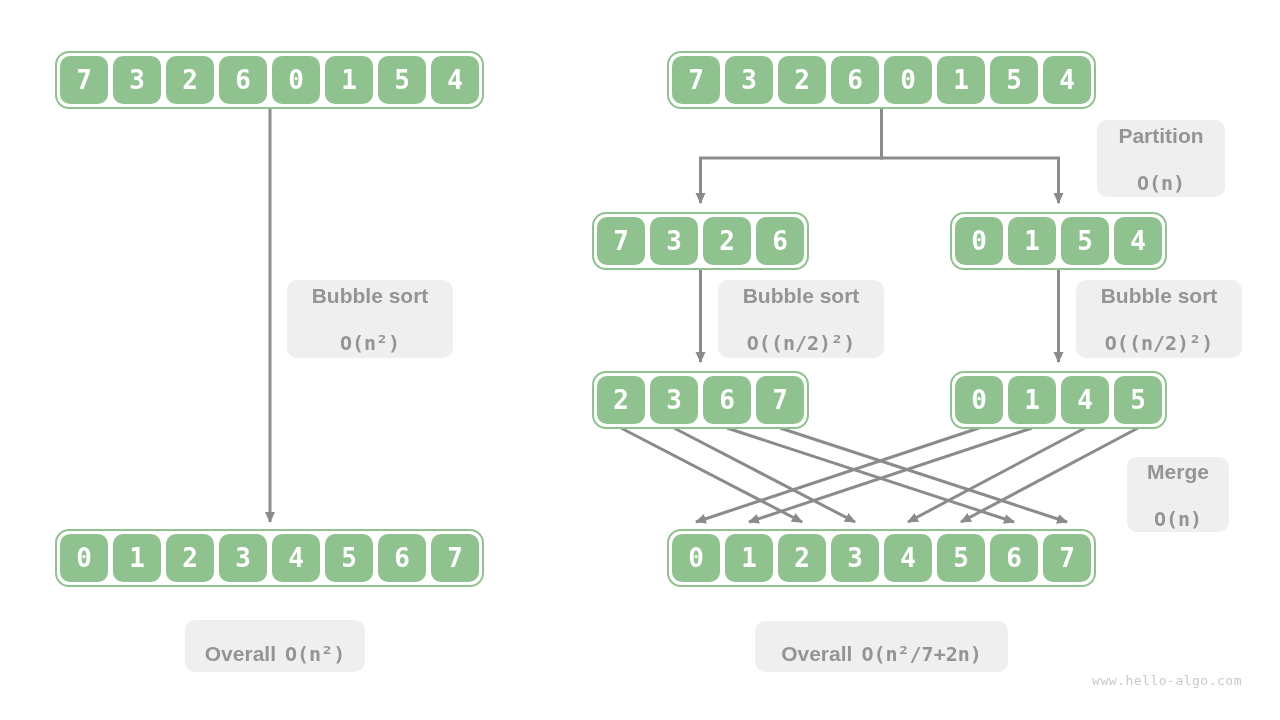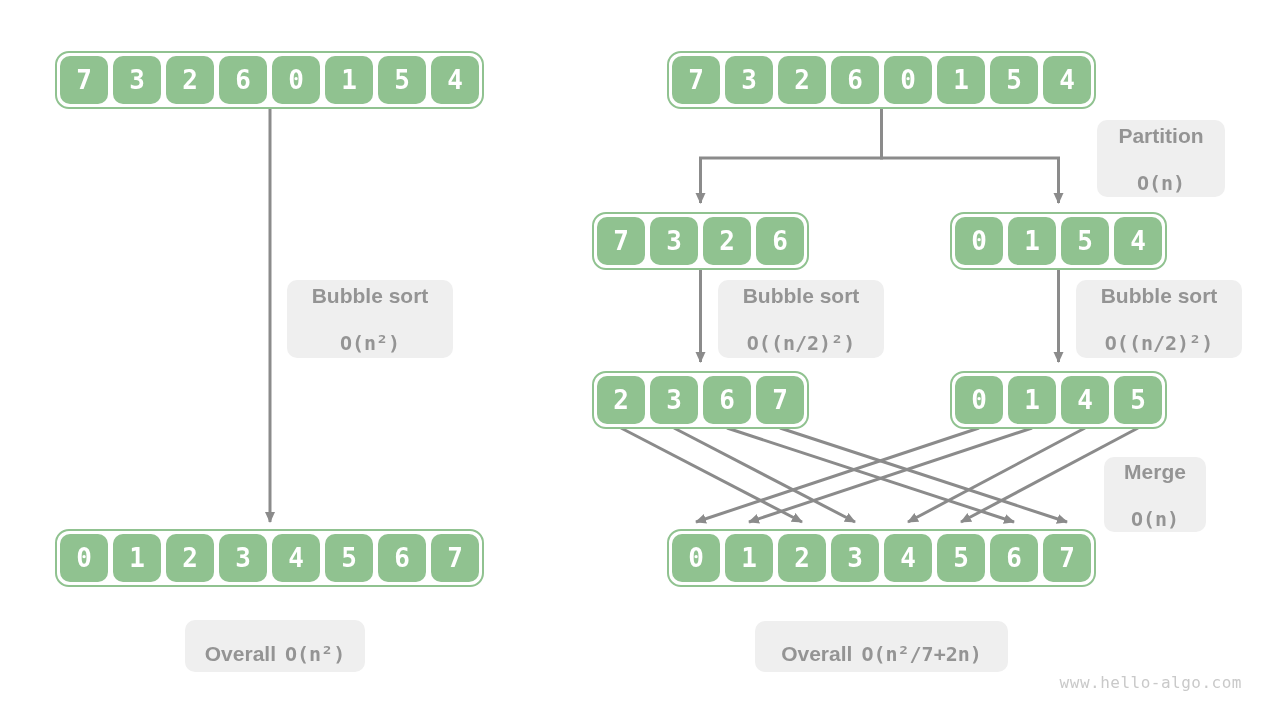--- a/index.html
+++ b/index.html
@@ -58,21 +58,21 @@
     font-weight:bold;
     font-size:20px;
     line-height:30px;
     margin-top:16px;
   }
   .overall-line{display:flex;flex-direction:row;align-items:baseline;gap:9px;}
 
   .watermark{
     position:absolute;
     font-family:"DejaVu Sans Mono",monospace;
-    font-size:16px;
+    font-size:13px;
     color:var(--watermark);
     letter-spacing:0.5px;
   }
 </style>
 </head>
 <body>
 
 <div class="canvas">
 
   <svg class="arrows" width="1280" height="720" viewBox="0 0 1280 720">
@@ -181,21 +181,21 @@
       <div class="cell">6</div>
       <div class="cell">7</div>
     </div>
   <div class="array" style="left:950px;top:371px;">
       <div class="cell">0</div>
       <div class="cell">1</div>
       <div class="cell">4</div>
       <div class="cell">5</div>
     </div>
 
-  <div class="label" style="left:1104px;top:457px;width:102px;height:75px;">
+  <div class="label" style="left:1127px;top:457px;width:102px;height:75px;">
     <div class="label-title">Merge</div>
     <div class="label-formula">O(n)</div>
   </div>
 
   <div class="array" style="left:667px;top:529px;">
       <div class="cell">0</div>
       <div class="cell">1</div>
       <div class="cell">2</div>
       <div class="cell">3</div>
       <div class="cell">4</div>

